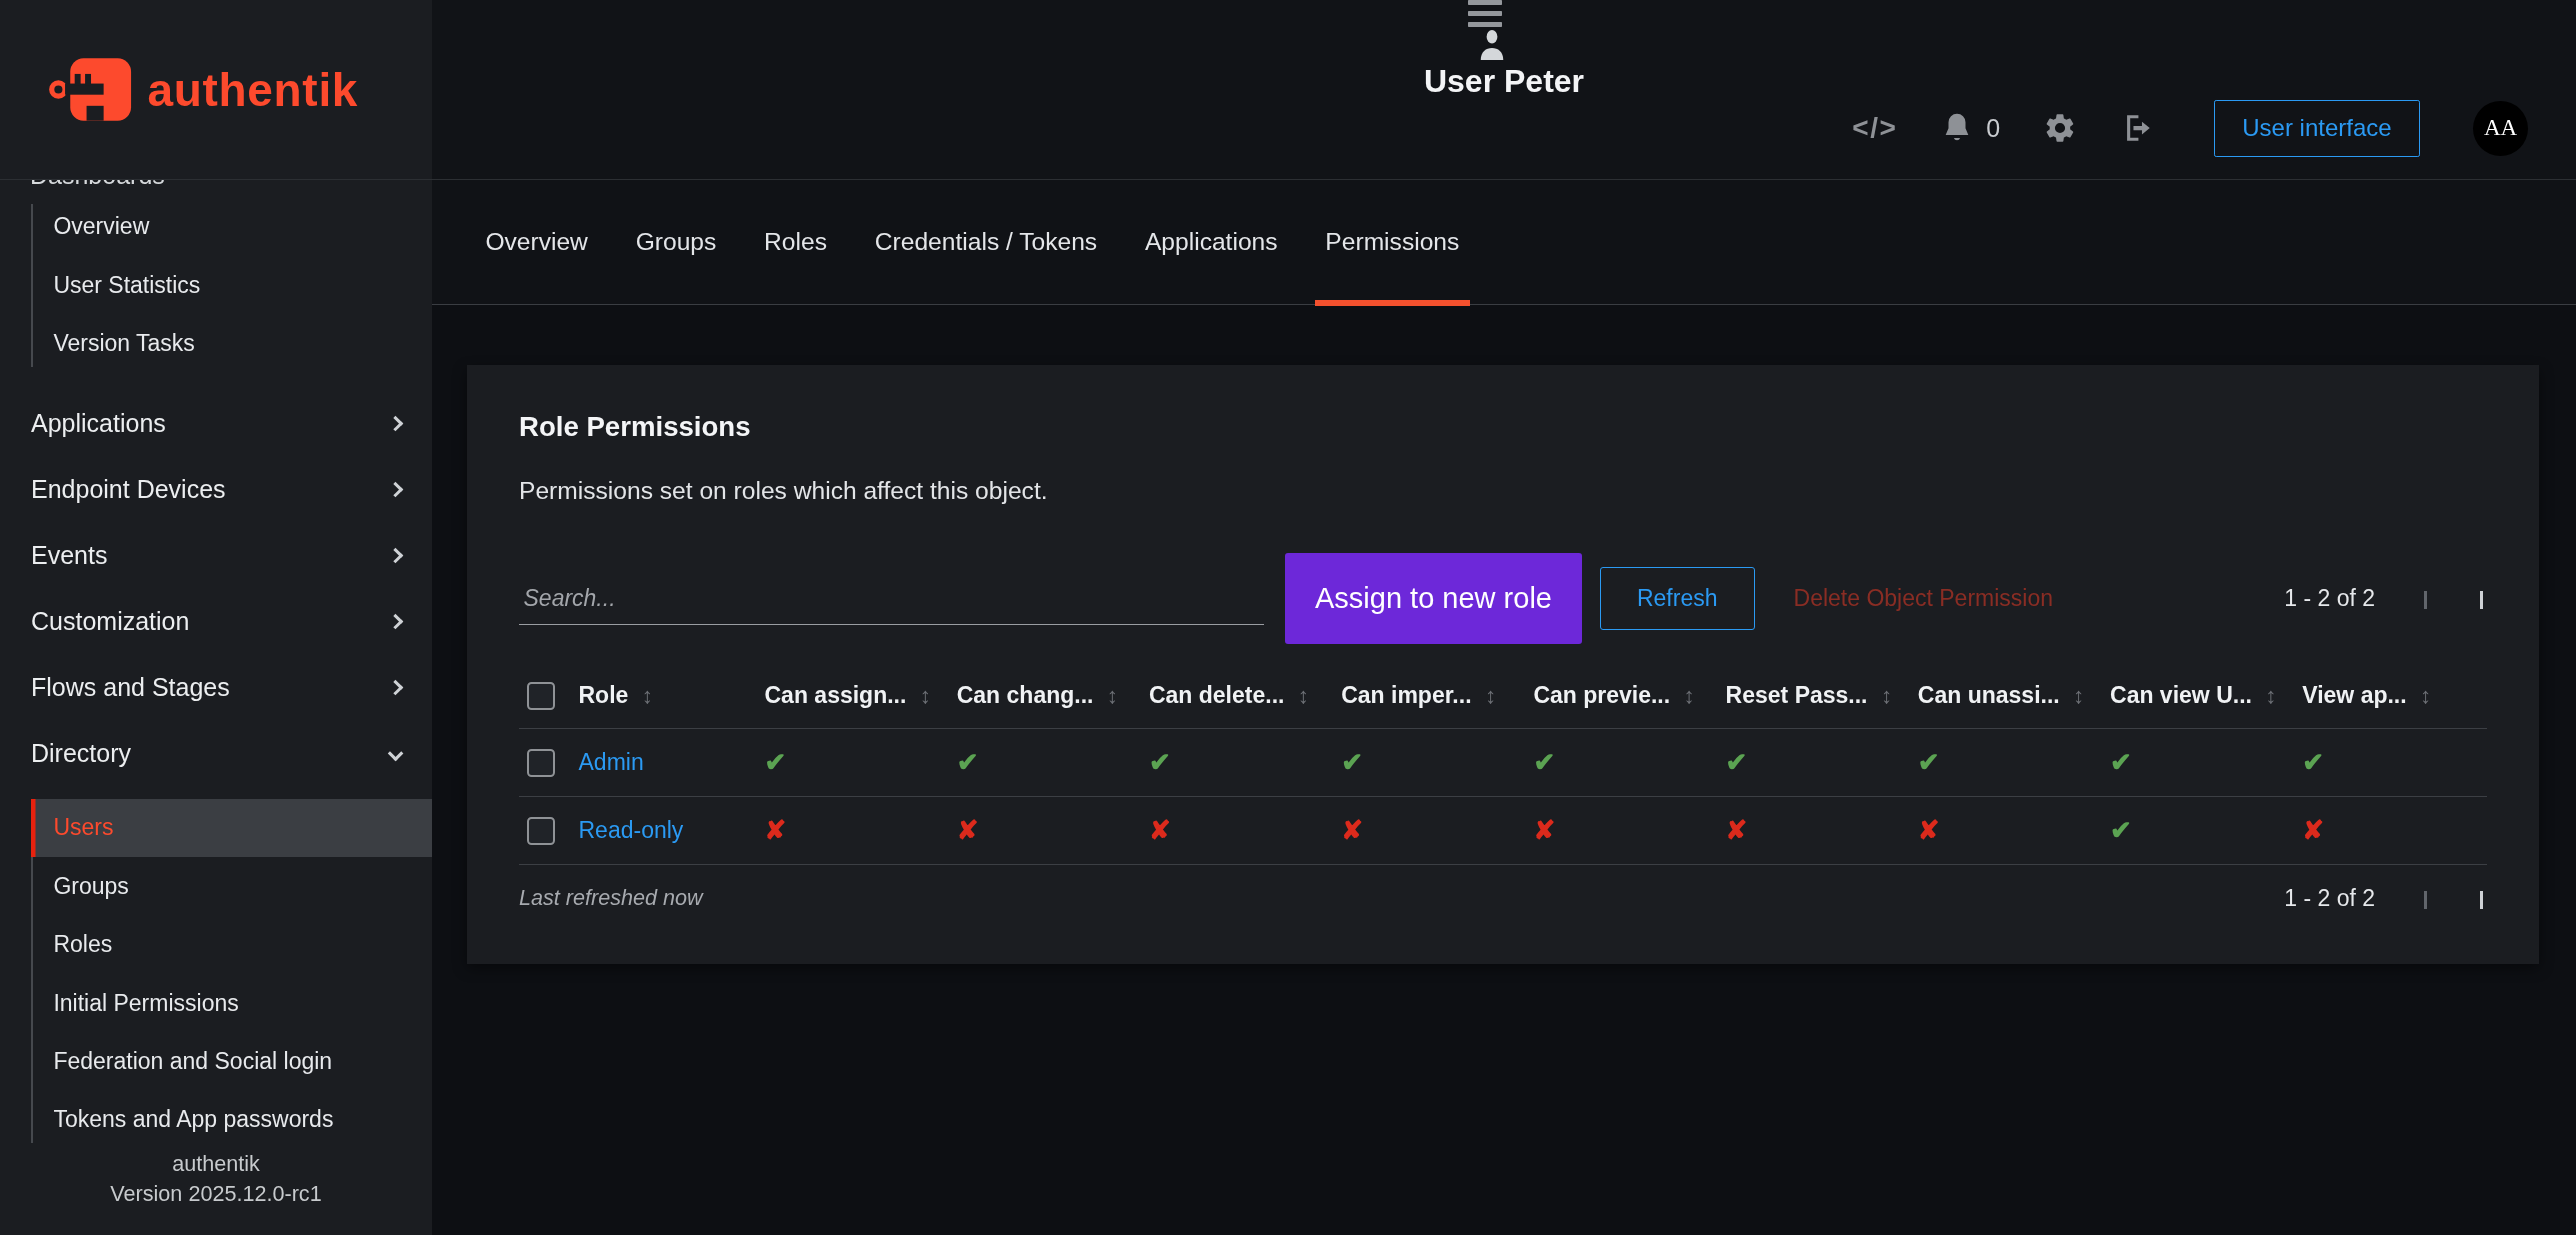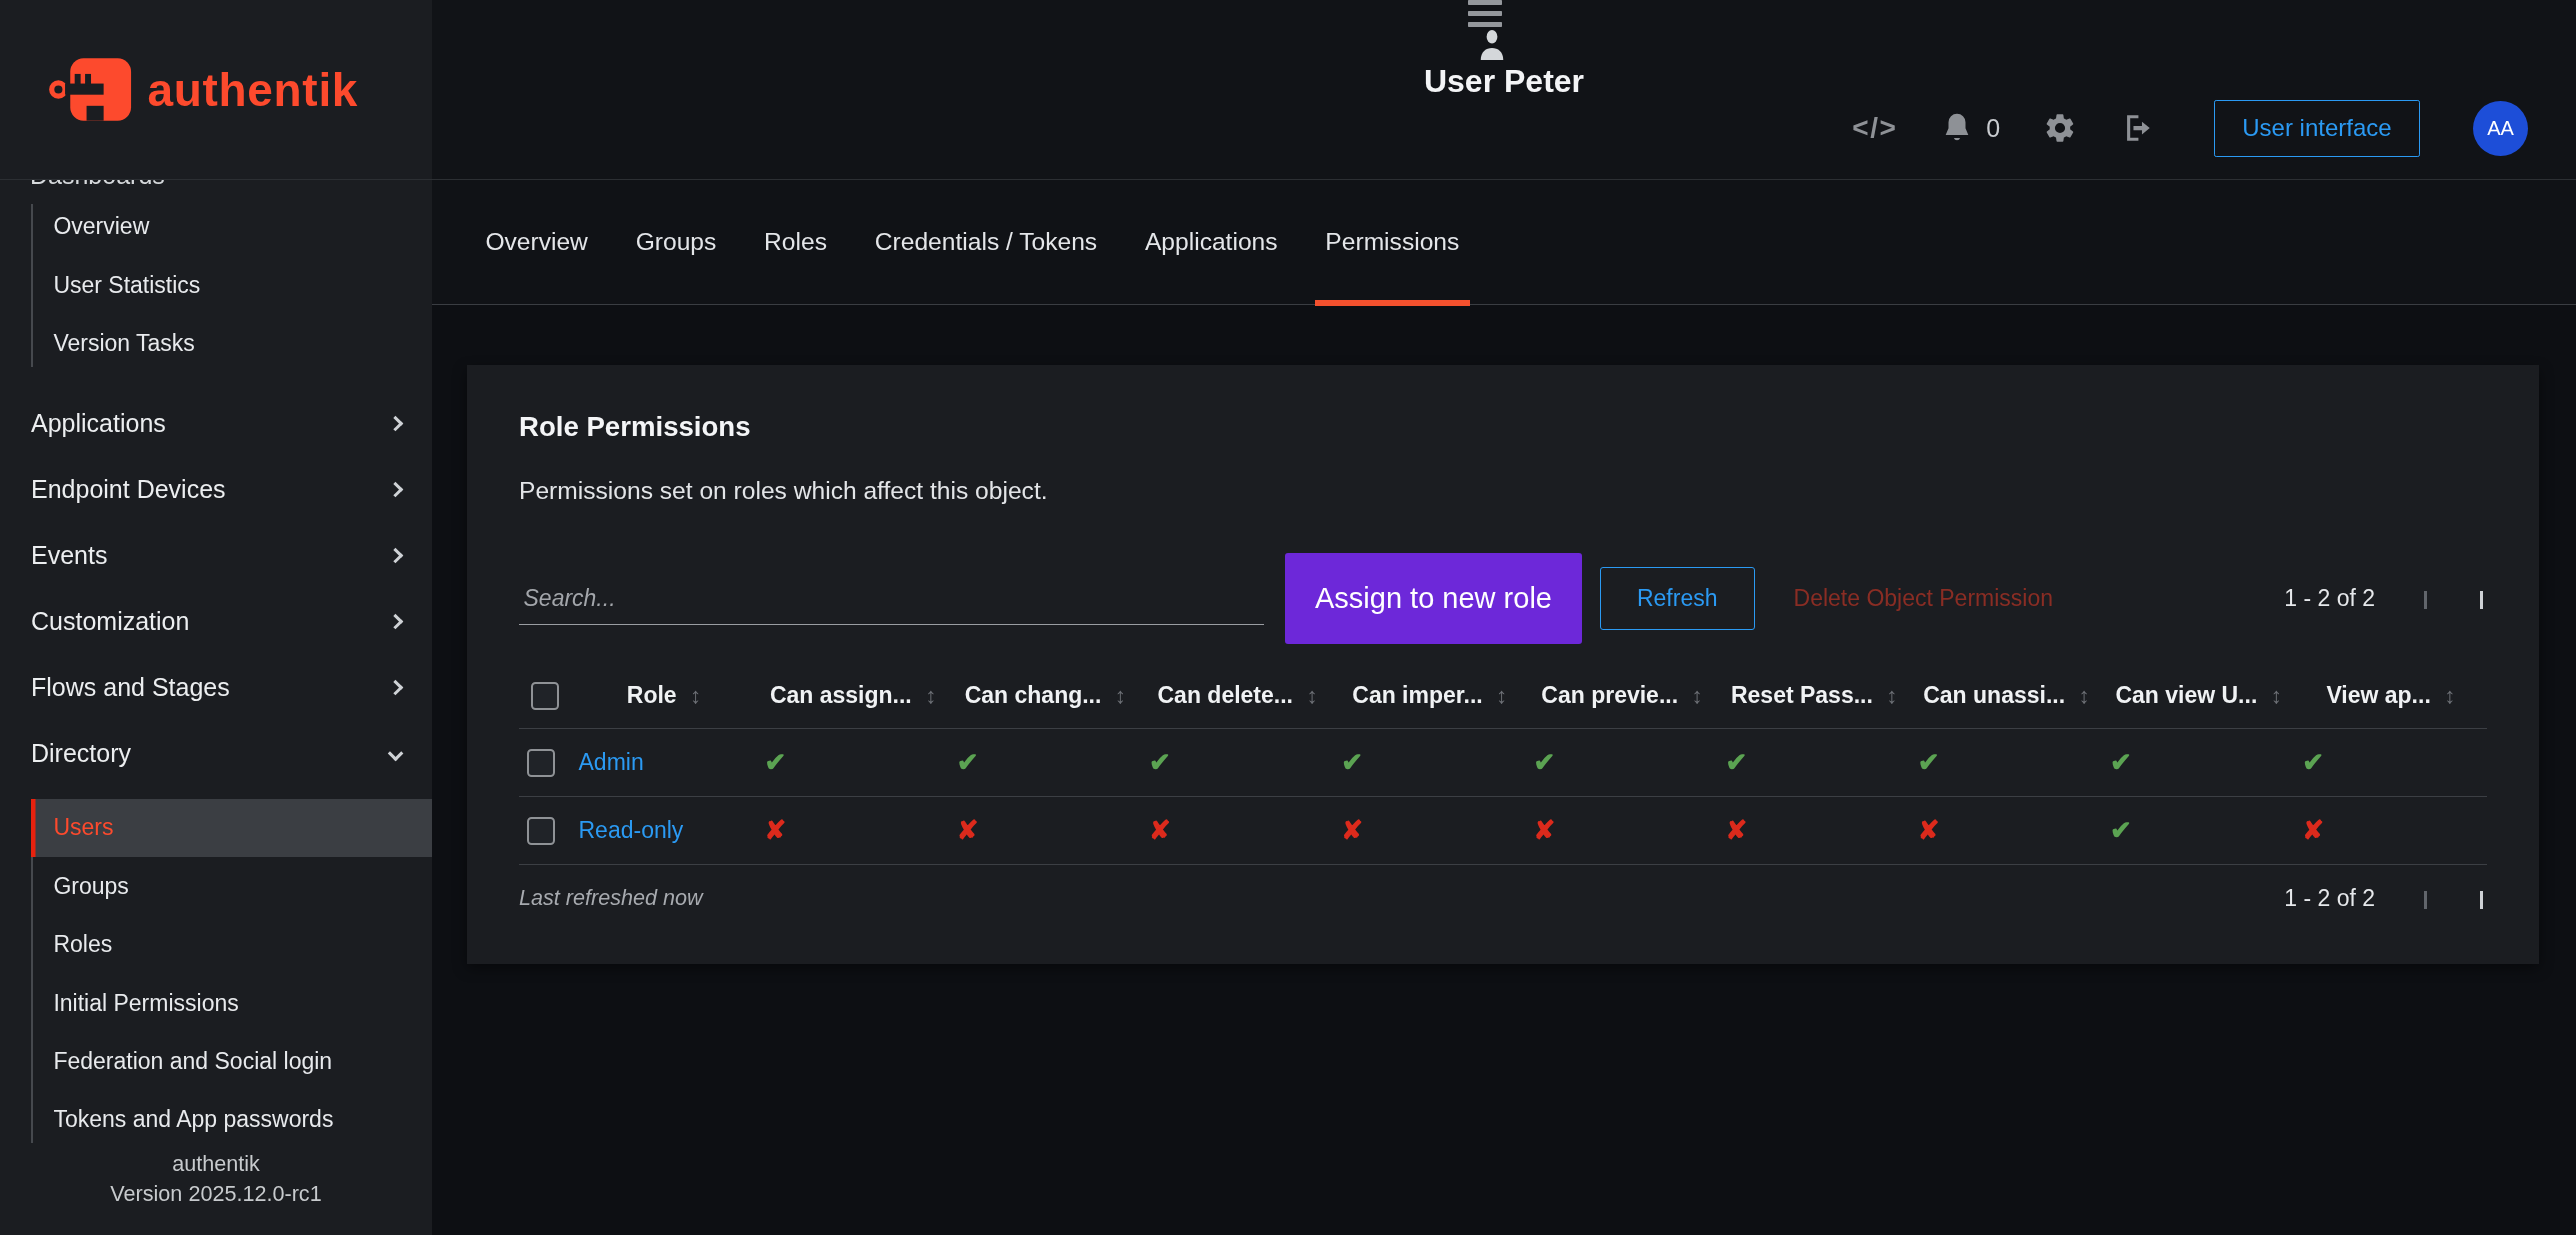--- a/index.html
+++ b/index.html
@@ -22,23 +22,23 @@
   .page-title { color:#f3f4f6; font-size:32px; font-weight:bold; }
   .header-right { margin-left:auto; display:flex; align-items:center; gap:43px; }
   .hicon { color:#8e9196; fill:#8e9196; width:34px; height:34px; display:flex; align-items:center;
            justify-content:center; cursor:pointer; }
   .code-icon { font-size:28px; font-weight:bold; color:#8e9196; cursor:pointer; letter-spacing:1.5px; }
   .bell-wrap { display:flex; align-items:center; gap:12px; cursor:pointer; }
   .bell-count { color:#c9ccd0; font-size:25px; }
   .ui-btn { border:1.5px solid #2b9af3; color:#2b9af3; background:transparent; font-size:24px;
             padding:13.4px 27px; border-radius:2.2px; cursor:pointer; margin-left:17px;
             font-family:"Liberation Sans",sans-serif; }
-  .avatar { width:55px; height:55px; border-radius:50%; background:#1d4ed8; color:#fff;
-            font-size:20px; display:flex; align-items:center; justify-content:center;
-            margin-left:10.4px; cursor:pointer; }
+  .avatar { width:55px; height:55px; border-radius:50%; background:#000000; color:#fff;
+            font-size:23px; display:flex; align-items:center; justify-content:center;
+            margin-left:10.4px; cursor:pointer;font-family:Liberation Serif, serif; }
 
   
   .sidebar { background:#1b1d21; display:flex; flex-direction:column; overflow:hidden; }
   .clip-item { height:18px; overflow:hidden; margin-top:0; }
   .clip-item span { display:block; margin-top:-19.4px; padding-left:30px; font-size:25px; color:#d6d9dc; }
   .nav-children { position:relative; margin:12px 0 0 31px; }
   .nav-children::before { content:''; position:absolute; left:0; top:6px; bottom:6px; width:1.5px; background:#46494e; }
   .nav-child { padding:15.7px 0 15.7px 22.4px; font-size:23px; color:#e8eaed; cursor:pointer; position:relative; }
   .nav-child.active { background:#3b3e43; color:#fd4a2d; box-shadow:inset 4.5px 0 0 #e8220e; }
   .nav-top { margin-top:18px; }
@@ -82,21 +82,21 @@
   .pager-label { color:#e6e8eb; font-size:23px; }
   .pg-btn { background:none; border:none; cursor:pointer; padding:4.5px; }
   .pg-btn .chev { border-color:#cfd2d6; border-width:3.7px; width:12.7px; height:12.7px; }
   .pg-btn.disabled .chev { border-color:#61656b; }
 
   
   table { width:100%; border-collapse:collapse; table-layout:fixed; }
   col.c-check { width:52px; } col.c-role { width:186px; }
   th,td { text-align:left; padding:18px 7.5px; border-bottom:0.7px solid #3c3f44; white-space:nowrap;
           overflow:hidden; }
-  th { color:#f0f2f4; font-size:23px; font-weight:bold;text-align:center; }
+  th { color:#f0f2f4; font-size:23px; font-weight:bold; }
   td { font-size:23px; }
   .sort { color:#6d7076; font-size:22.4px; margin-left:13.4px; cursor:pointer; }
   .cbx { display:inline-block; width:28px; height:28px; border:2.2px solid #8f9296; border-radius:4.5px;
          background:#202328; cursor:pointer; vertical-align:middle; }
   .role-link { color:#2b9af3; cursor:pointer; }
   td.perm { font-size:26px; font-weight:bold; }
   td.perm.yes { color:#5ba352; }
   td.perm.no  { color:#dc2a1c; }
 
   .card-footer { display:flex; align-items:center; margin-top:19.4px; }

